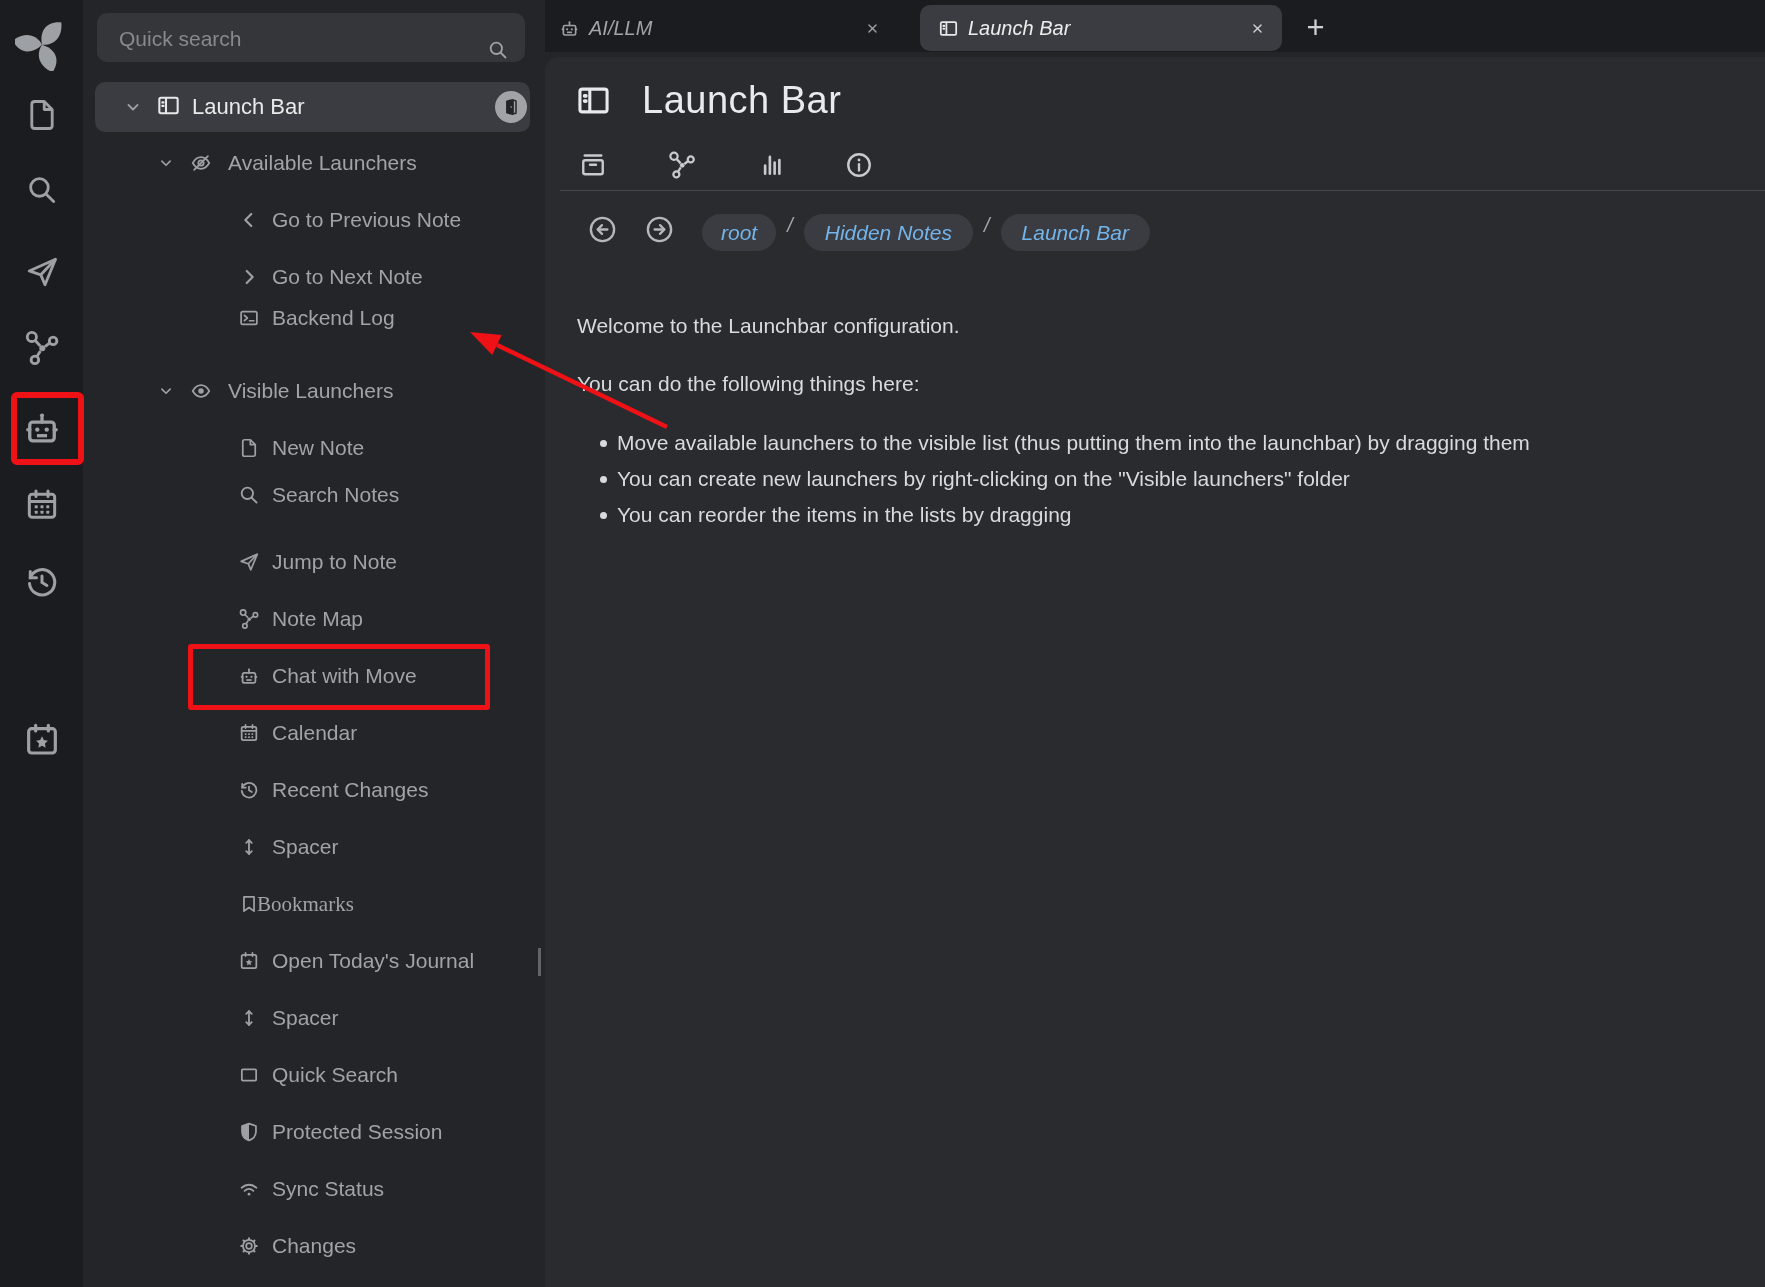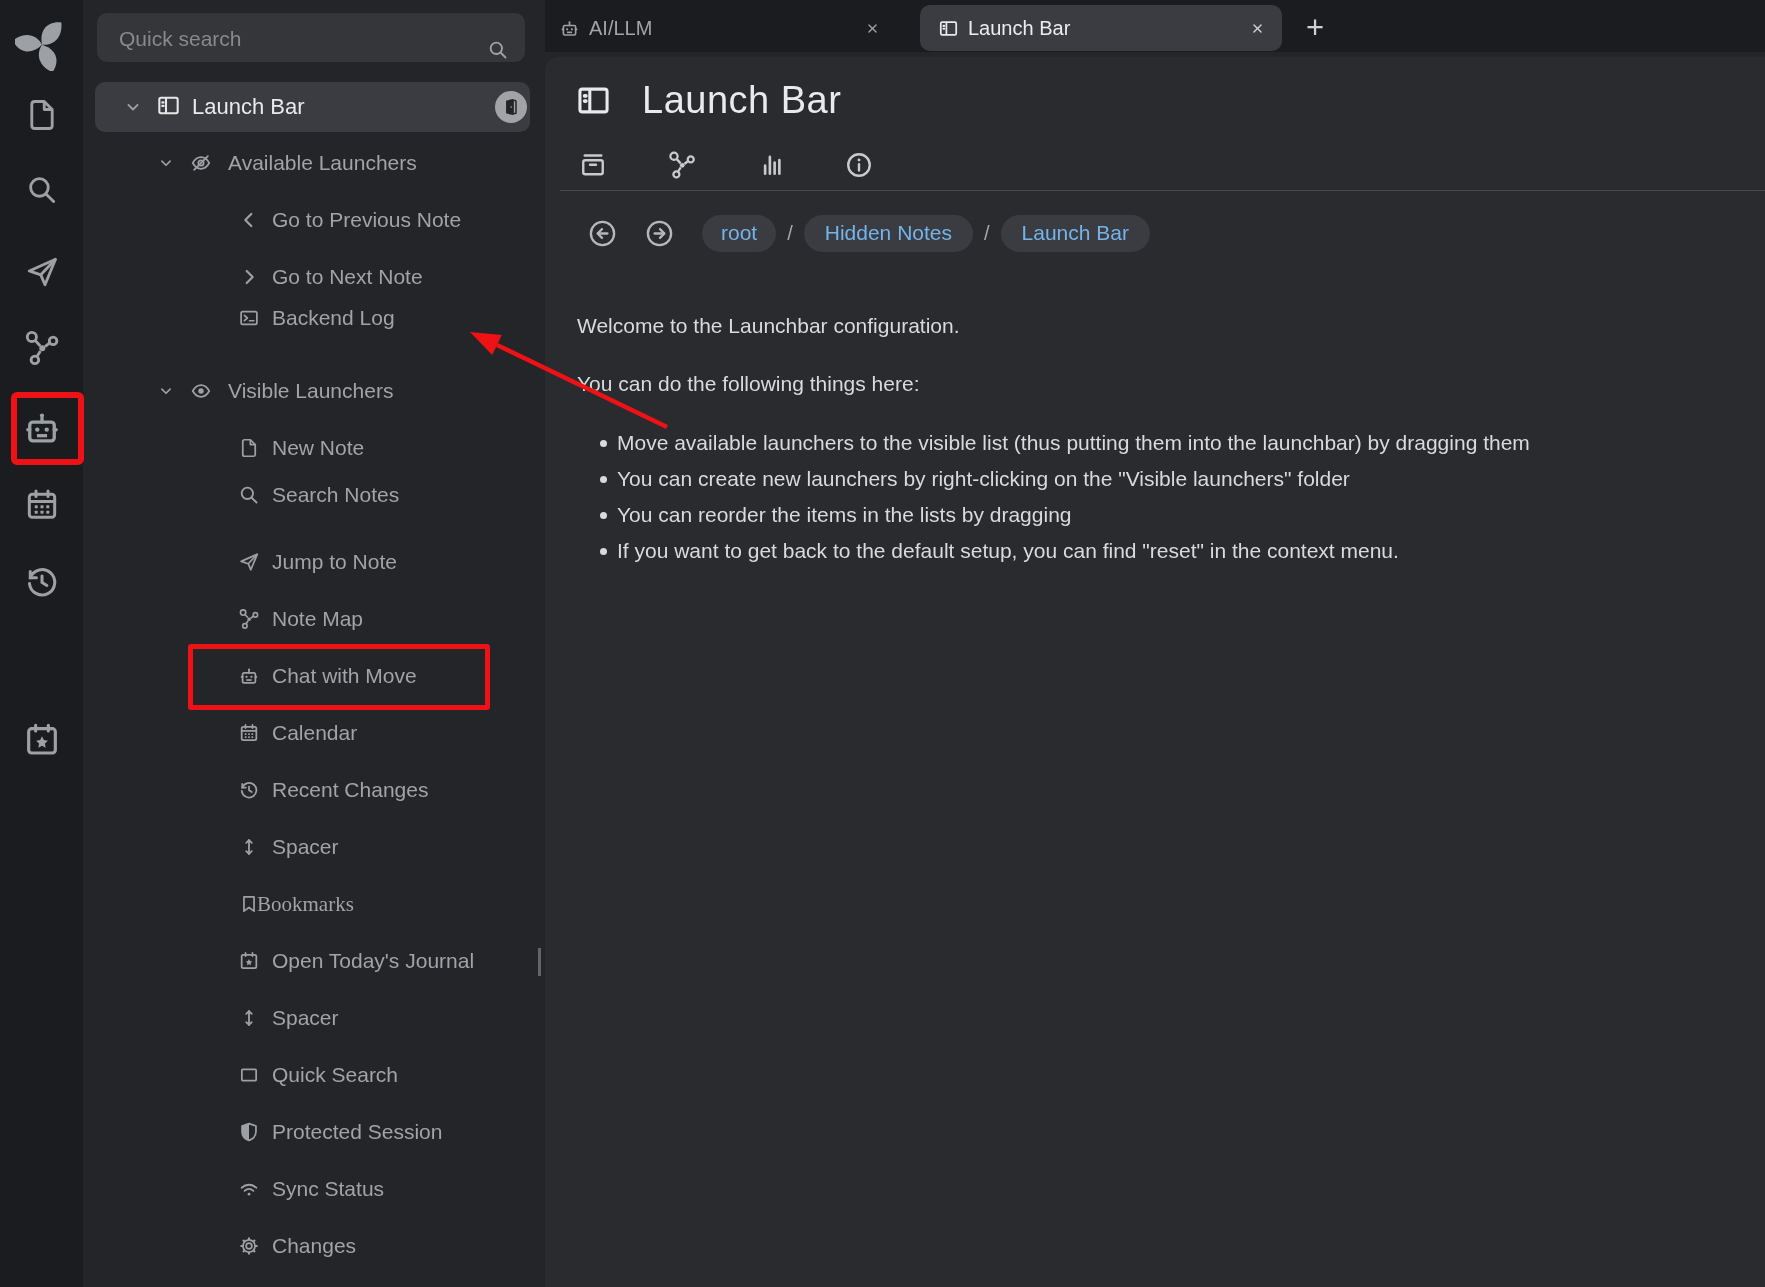--- a/index.html
+++ b/index.html
@@ -26,41 +26,41 @@
   #door-btn{position:absolute;left:400px;top:9px;width:32px;height:32px;border-radius:50%;background:#a2a3a6;
       display:flex;align-items:center;justify-content:center;color:#232428;}
   .tree-row{position:absolute;left:0;width:462px;height:40px;}
   .tree-row .expander{position:absolute;left:74px;top:11px;color:var(--icon-gray);}
   .tree-row .ti{position:absolute;top:9px;color:var(--icon-gray);}
   .tree-row .tl{position:absolute;top:0;line-height:40px;font-size:21px;color:var(--text-dim);white-space:nowrap;}
   .ann-box{position:absolute;box-sizing:border-box;border:6px solid var(--red);border-radius:6px;pointer-events:none;}
   #trunc-mark{position:absolute;left:455px;top:948px;width:3px;height:28px;background:#63646a;}
 
   
-  #tabbar{position:absolute;left:545px;top:0;width:1220px;height:52px;background:var(--bg-dark);}
+  #tabbar{position:absolute;left:545px;top:0;width:1220px;height:52px;background:var(--bg-dark);font-style:italic;}
   .tab{position:absolute;top:0;height:57px;display:flex;align-items:center;box-sizing:border-box;}
   .tab .ticon{color:var(--icon-gray);}
   .tab .tlabel{margin-left:9px;font-size:20px;color:var(--text-dim);white-space:nowrap;}
   .tab .tclose{margin-left:auto;width:17px;height:17px;color:var(--icon-gray);}
   .tab.active{top:5px;height:46px;border-radius:10px;background:var(--bg-raised);padding:0 16px 0 18px;}
   .tab.active .ticon{color:#e8e9eb;}
   .tab.active .tlabel{color:var(--text-bright);}
   .tab.active .tclose{color:#cfd0d3;}
   #new-tab{position:absolute;left:752px;top:8px;width:36px;height:40px;color:#cfd0d3;font-size:31px;line-height:40px;
       text-align:center;font-weight:300;}
 
   
   #content-panel{position:absolute;left:545px;top:57px;width:1220px;height:1230px;background:var(--bg-content);
       border-top-left-radius:14px;z-index:2;}
   #title-row{position:absolute;left:30px;top:22px;display:flex;align-items:center;}
   #title-row .ic{color:#e8e9eb;}
   #note-title{margin-left:30px;font-size:38px;color:#e9eaeb;letter-spacing:.5px;white-space:nowrap;}
   .tb-btn{position:absolute;top:86px;width:46px;height:44px;display:flex;align-items:center;justify-content:center;color:#c9cacd;}
   #ribbon-divider{position:absolute;left:15px;top:133px;right:0;height:0;border-top:1px solid var(--divider);}
-  #breadcrumb{position:absolute;left:42px;top:157px;height:38px;display:flex;align-items:center;}
+  #breadcrumb{position:absolute;left:42px;top:157px;height:38px;display:flex;align-items:flex-start;font-style:italic;}
   .nav-circle{width:31px;height:31px;color:#b6b7ba;}
   .crumb{height:37px;border-radius:18.5px;background:var(--bg-raised);display:flex;align-items:center;
       font-size:21px;color:var(--blue);white-space:nowrap;}
   .crumb-sep{margin:0 11px;font-size:20px;color:#a4a6aa;}
   .para{position:absolute;left:32px;font-size:21px;line-height:25px;color:var(--text-main);white-space:nowrap;}
   #bullet-list{position:absolute;left:0;top:368px;margin:0;padding:0;list-style:none;}
   #bullet-list li{position:relative;padding-left:72px;font-size:21px;line-height:36px;color:var(--text-main);white-space:nowrap;}
   #bullet-list li::before{content:"";position:absolute;left:55px;top:14.5px;width:7px;height:7px;border-radius:50%;
       background:var(--text-main);}
 
@@ -534,21 +534,20 @@
         <span class="crumb" style="padding: 0px 21px;">Launch Bar</span>
       </div>
 
     <div class="para" style="top:256px;">Welcome to the Launchbar configuration.</div>
     <div class="para" style="top:314px;">You can do the following things here:</div>
 
     <ul id="bullet-list">
         <li>Move available launchers to the visible list (thus putting them into the launchbar) by dragging them</li>
         <li>You can create new launchers by right-clicking on the "Visible launchers" folder</li>
         <li>You can reorder the items in the lists by dragging</li>
-        <li>If you want to get back to the default setup, you can find "reset" in the context menu.</li>
       </ul>
   </div>
 
   <svg id="overlay" viewBox="0 0 1765 1287">
     <line x1="667" y1="427" x2="497" y2="345" stroke="#ee1115" stroke-width="4.5"></line>
     <polygon points="470,332 492.2,354.9 501.8,335.1" fill="#ee1115"></polygon>
   </svg>
 
 </div>
 

